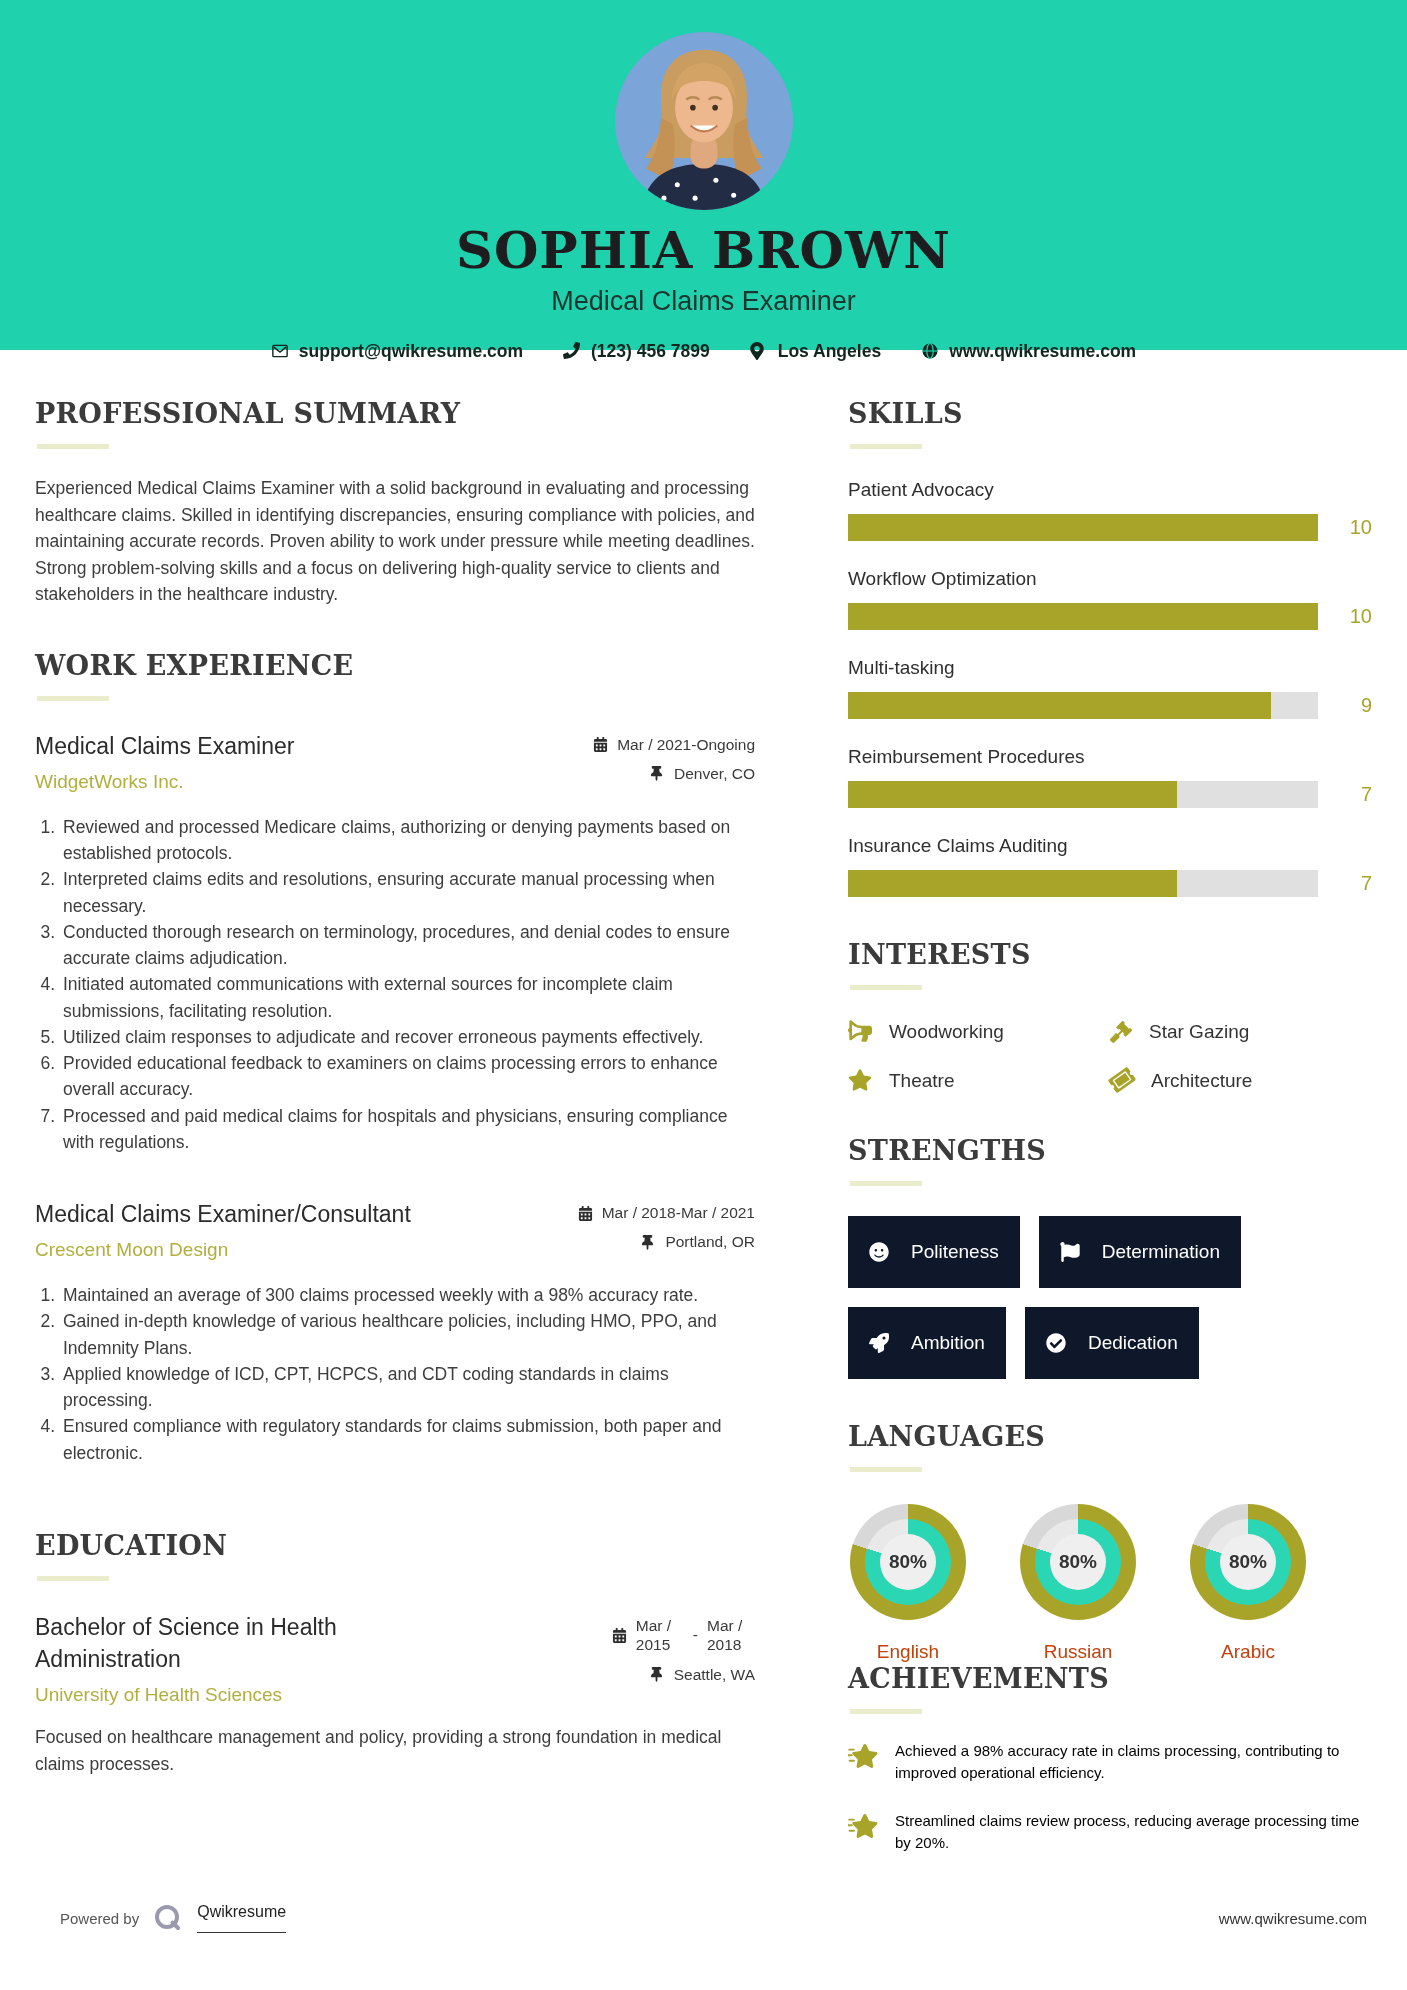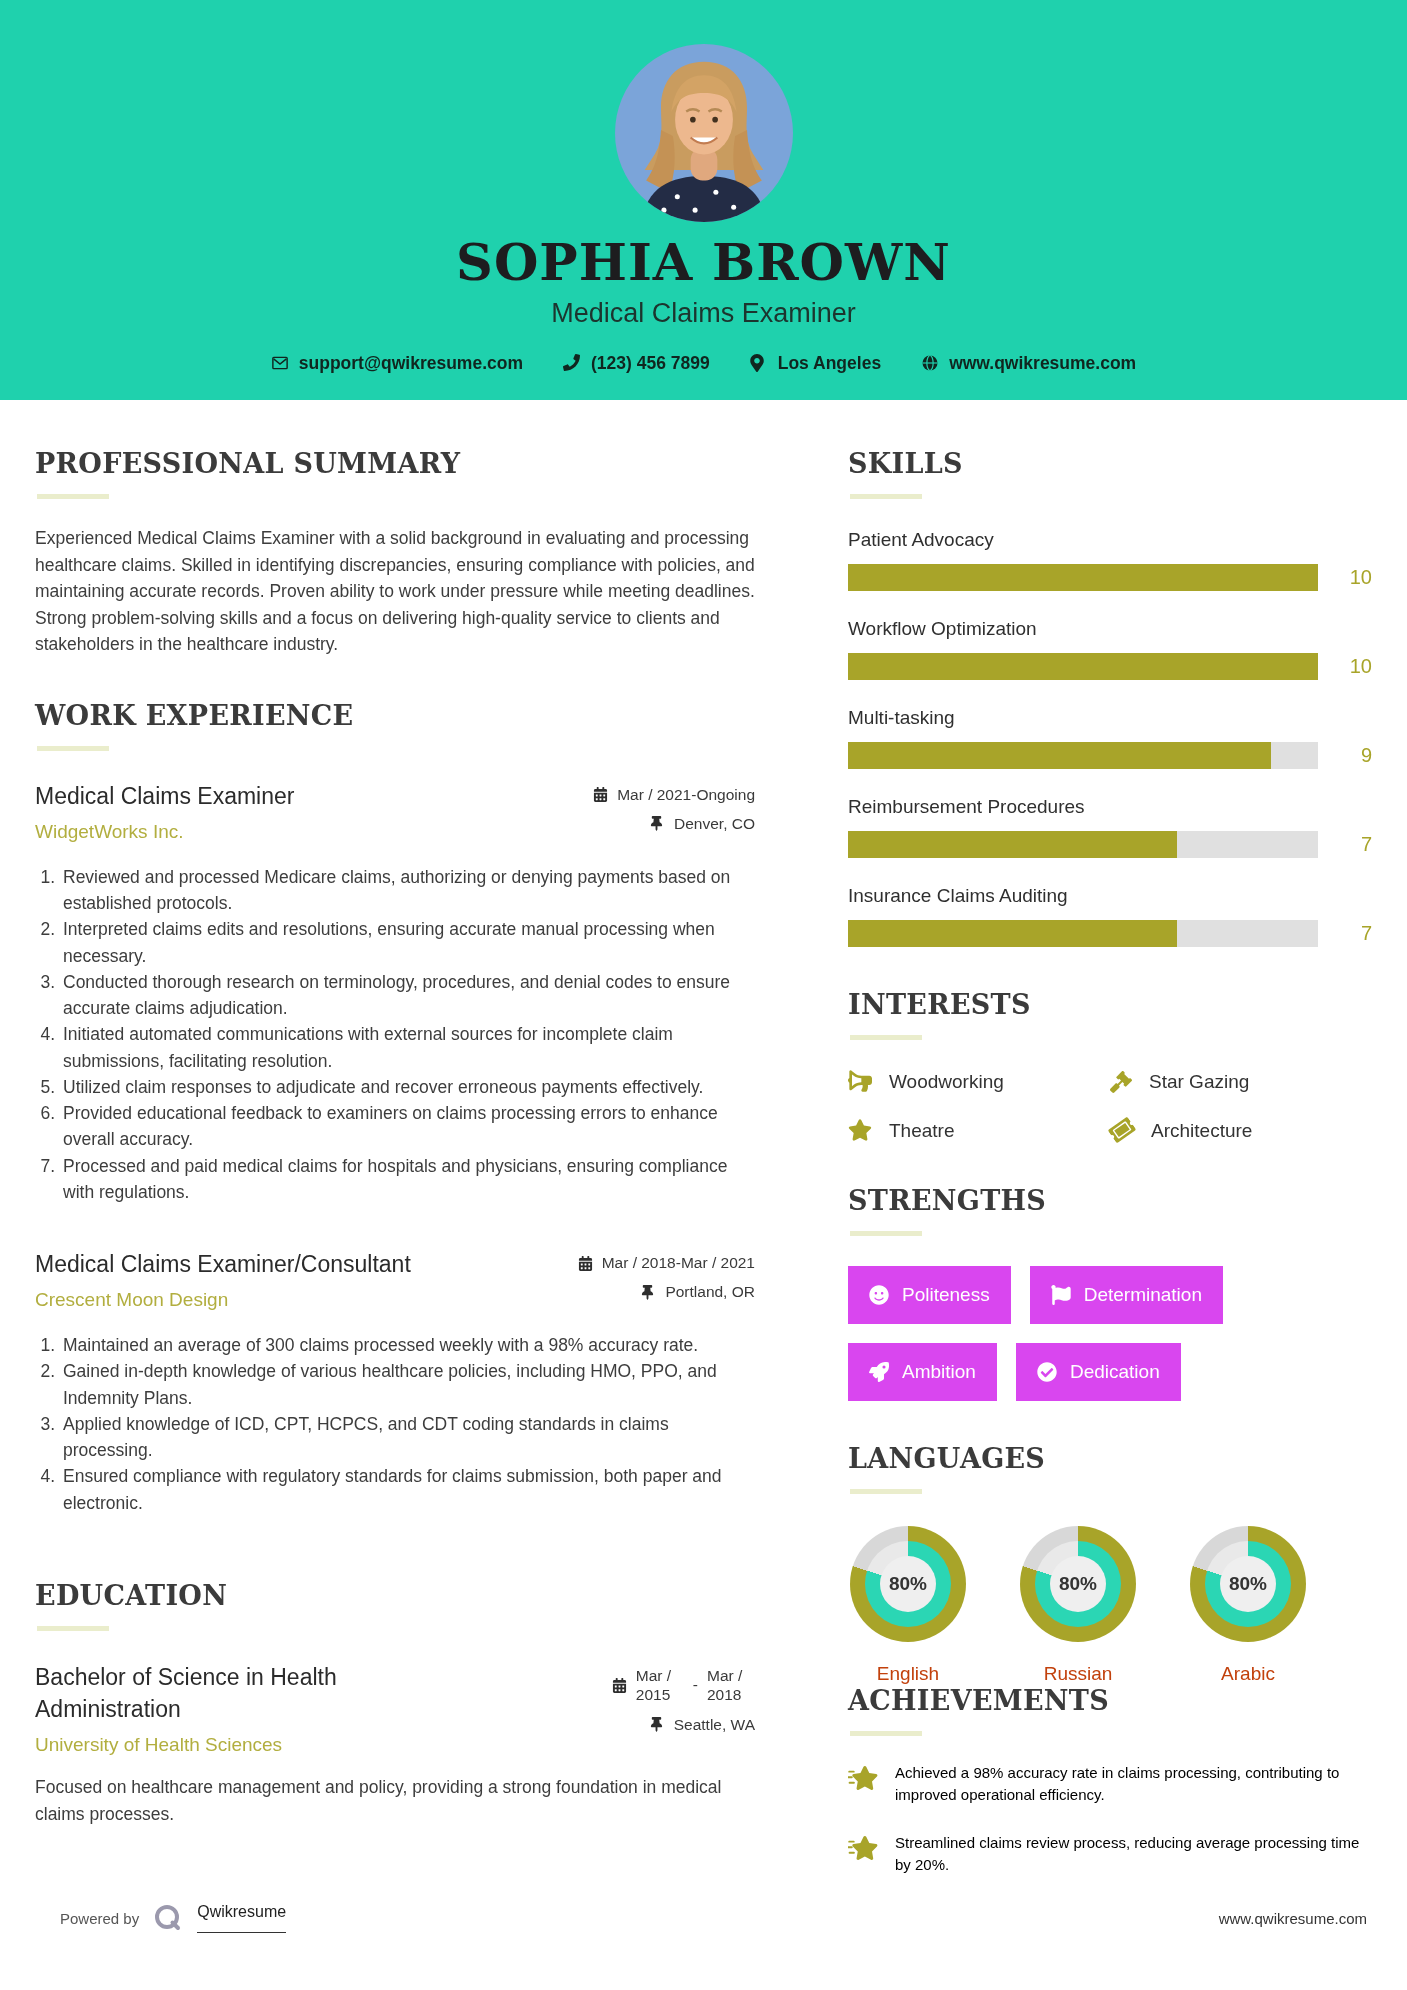--- a/index.html
+++ b/index.html
@@ -3,21 +3,21 @@
 <meta charset="utf-8">
 <style>
   body{margin:0;background:#ffffff}
   .page{position:relative;width:1407px;height:1990px;background:#fff;font-family:"Liberation Sans",sans-serif;overflow:hidden}
   svg{display:block}
   .icon{display:inline-block;flex:none}
   .i15{width:15px;height:15px}.i17{width:18px;height:18px}.i22{width:22px;height:22px}
   .i20{width:20px;height:20px}.i24{width:24px;height:24px}.i30{width:30px;height:30px}.i32{width:32px;height:32px}
 
   
-  .hd{height:400px;background:#1fd1ad;text-align:center;box-sizing:border-box;padding-top:44px}
+  .hd{height:350px;background:#1fd1ad;text-align:center;box-sizing:border-box;padding-top:32px}
   .photo{width:178px;height:178px;border-radius:50%;margin:0 auto;overflow:hidden}
   .name{font-family:"DejaVu Serif",serif;font-size:51px;font-weight:700;color:#1d1d1f;letter-spacing:1px;margin:14px 0 0;line-height:1.05}
   .sub{font-size:27px;color:#1c352e;font-weight:500;margin-top:8px}
   .contact{display:flex;justify-content:center;gap:40px;margin-top:24px;font-size:17.5px;color:#10261f;font-weight:700}
   .c-item{display:flex;align-items:center;gap:10px}
 
   
   .cols{display:flex;padding:48px 35px 0}
   .left{width:720px}
   .right{width:524px;margin-left:93px}
@@ -49,21 +49,21 @@
   .fill{height:100%;background:#a8a429}
   .skill-val{width:54px;text-align:right;font-size:20px;color:#a8a429}
 
   .interests{margin-top:42px}
   .int-grid{display:grid;grid-template-columns:1fr 1fr;row-gap:25px;margin-top:30px}
   .int-item{display:flex;align-items:center;gap:17px;font-size:19px;color:#333}
   .int-item .icon{color:#a8a429}
 
   .strengths{margin-top:42px}
   .badges{display:flex;flex-wrap:wrap;gap:19px;margin-top:30px;max-width:480px}
-  .badge{display:flex;align-items:center;gap:13px;background:#d946ef;color:#fff;font-size:19px;padding:18px 21px}
+  .badge{display:flex;align-items:center;gap:22px;background:#0f172a;color:#fff;font-size:19px;padding:25px 21px}
 
   .langs{margin-top:42px}
   .lang-row{display:flex;gap:50px;margin-top:32px}
   .lang{display:flex;flex-direction:column;align-items:center;width:120px}
   .donut{width:116px;height:116px;border-radius:50%;position:relative}
   .donut-mid{position:absolute;inset:15px;border-radius:50%}
   .donut-center{position:absolute;inset:30px;border-radius:50%;background:#efefef;display:grid;place-items:center;font-size:19px;font-weight:700;color:#333}
   .lang-label{margin-top:21px;font-size:19px;color:#c2410c}
 
   .achv{}

